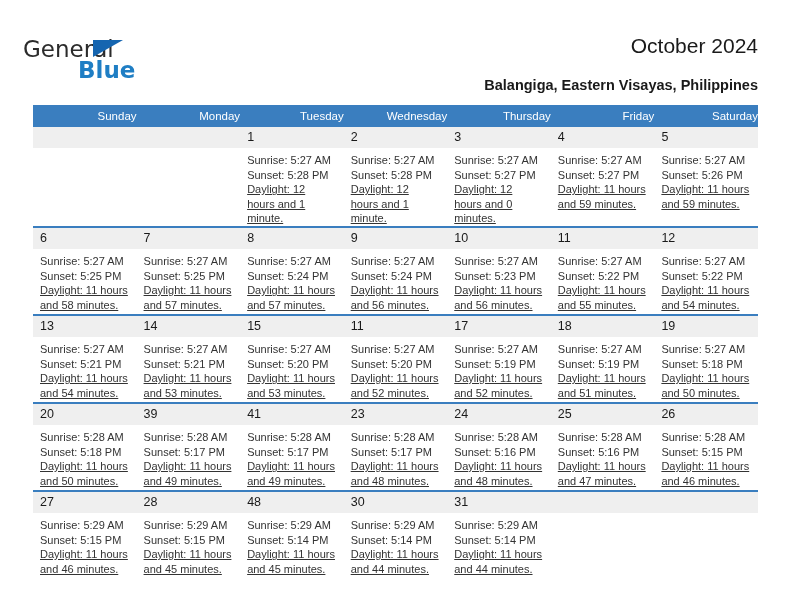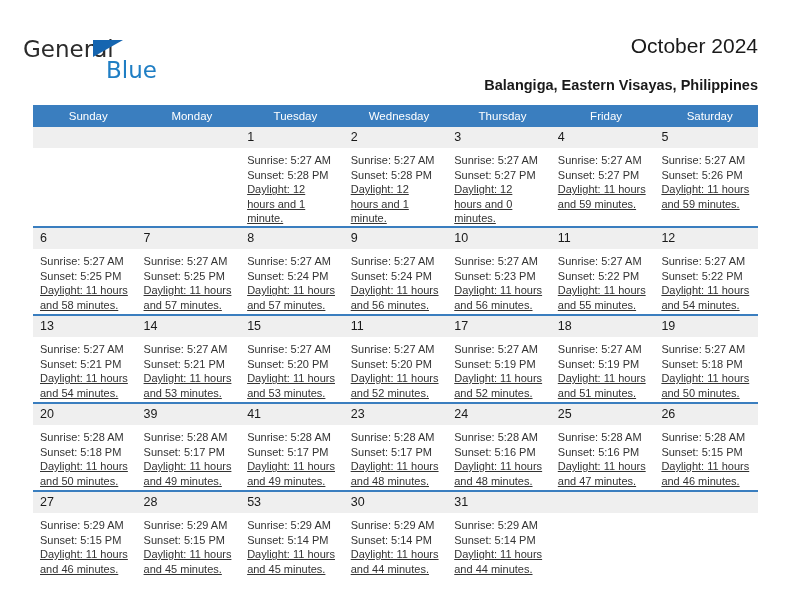--- a/index.html
+++ b/index.html
@@ -55,22 +55,21 @@
     border-left: 30px solid #1565b0;
     border-bottom: 17px solid transparent;
   }
   .logo-blue {
     position: absolute;
     left: 55px;
     top: 21px;
     font-size: 23px;
     color: #1f7ec4;
     font-family: "DejaVu Sans", sans-serif;
-    font-weight: 400;
-    margin-left: 28px;
+    font-weight: 700;
   }
   .title-block {
     position: absolute;
     right: 0;
     top: 0;
     text-align: right;
   }
   .cal-title {
     font-size: 21px;
     font-weight: 400;
@@ -97,21 +96,21 @@
   table.cal {
     border-collapse: collapse;
     table-layout: fixed;
     width: 725px;
   }
   table.cal th {
     background: #3a7ebf;
     color: #ffffff;
     font-size: 11.5px;
     font-weight: 400;
-    text-align: center;
+    text-align: right;
     padding: 5px 0 5px 7px;
     height: 12px;
     border: none;
   }
   table.cal td {
     vertical-align: top;
     padding: 0;
     border: none;
     border-top: 2px solid #3a7ebf;
     height: 86px;
@@ -424,21 +423,21 @@
             </td>
             <td>
               <div class="daynum">28</div>
               <div class="info">
                 <div>Sunrise: 5:29 AM</div>
                 <div>Sunset: 5:15 PM</div>
                 <div class="daylight">Daylight: 11 hours and 45 minutes.</div>
               </div>
             </td>
             <td>
-              <div class="daynum">53</div>
+              <div class="daynum">48</div>
               <div class="info">
                 <div>Sunrise: 5:29 AM</div>
                 <div>Sunset: 5:14 PM</div>
                 <div class="daylight">Daylight: 11 hours and 45 minutes.</div>
               </div>
             </td>
             <td>
               <div class="daynum">30</div>
               <div class="info">
                 <div>Sunrise: 5:29 AM</div>

